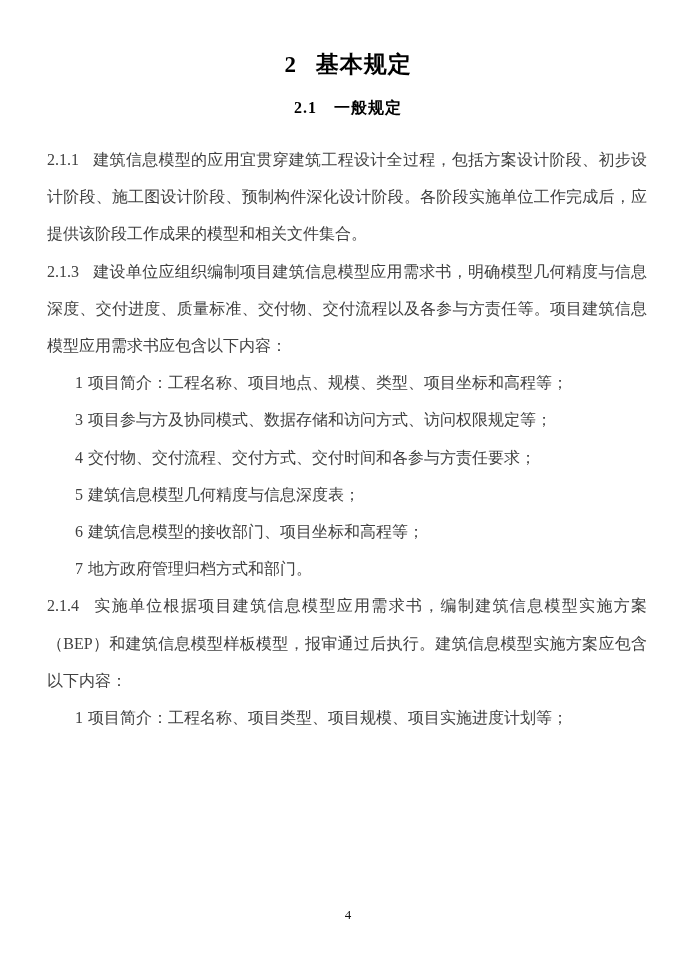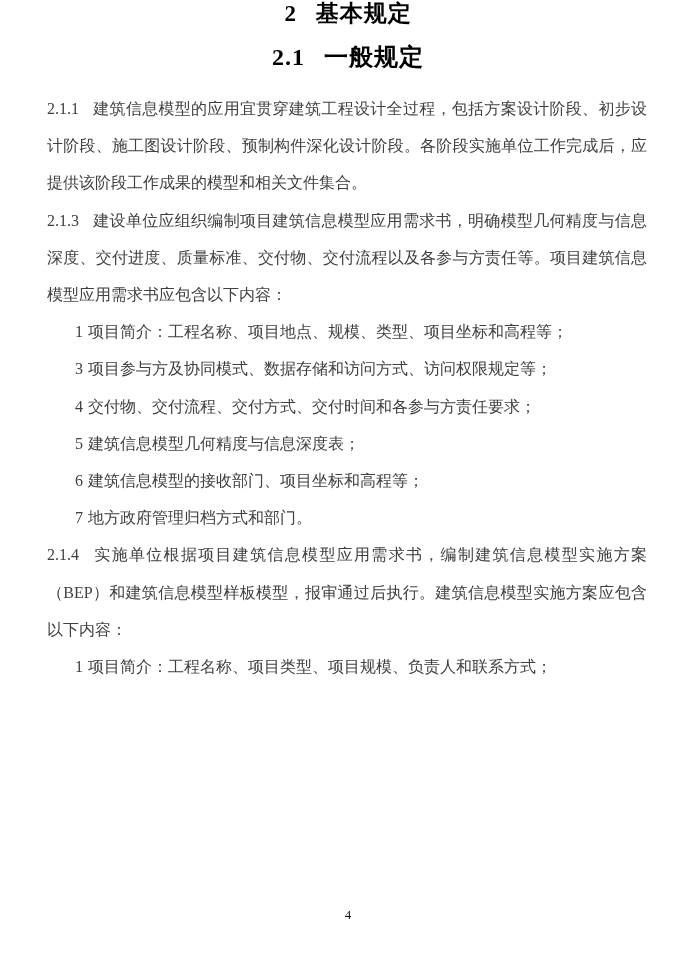--- a/index.html
+++ b/index.html
@@ -12,41 +12,42 @@
   }
   .page {
     position: relative;
     width: 696px;
     height: 954px;
     background: #ffffff;
     overflow: hidden;
   }
   .chapter-title {
     margin: 0;
+    padding-top: 51px;
     text-align: center;
     font-size: 23px;
     line-height: 27px;
     font-weight: bold;
     color: #000000;
   }
   .chapter-title .cn-num,
   .section-title .cn-num {
     font-family: "Liberation Serif", serif;
     margin-right: 13px;
     letter-spacing: 1px;
   }
   .chapter-title .cn-name,
   .section-title .cn-name {
     font-family: "Liberation Sans", sans-serif;
     letter-spacing: 1px;
   }
   .section-title {
     margin: 18px 0 0 0;
     text-align: center;
-    font-size: 24px;
+    font-size: 16px;
     line-height: 24px;
     font-weight: bold;
     color: #000000;
   }
   .doc-body {
     margin: 21px 49px 0 47px;
     width: 600px;
     font-size: 16px;
     line-height: 37.2px;
     text-align: justify;
@@ -99,18 +100,18 @@
   <div class="doc-body">
       <p class="clause"><span class="num">2.1.1</span><span>建筑信息模型的应用宜贯穿建筑工程设计全过程，包括方案设计阶段、初步设计阶段、施工图设计阶段、预制构件深化设计阶段。各阶段实施单位工作完成后，应提供该阶段工作成果的模型和相关文件集合。</span></p>
       <p class="clause"><span class="num">2.1.3</span><span>建设单位应组织编制项目建筑信息模型应用需求书，明确模型几何精度与信息深度、交付进度、质量标准、交付物、交付流程以及各参与方责任等。项目建筑信息模型应用需求书应包含以下内容：</span></p>
       <p class="item"><span class="num">1</span><span>项目简介：工程名称、项目地点、规模、类型、项目坐标和高程等；</span></p>
       <p class="item"><span class="num">3</span><span>项目参与方及协同模式、数据存储和访问方式、访问权限规定等；</span></p>
       <p class="item"><span class="num">4</span><span>交付物、交付流程、交付方式、交付时间和各参与方责任要求；</span></p>
       <p class="item"><span class="num">5</span><span>建筑信息模型几何精度与信息深度表；</span></p>
       <p class="item"><span class="num">6</span><span>建筑信息模型的接收部门、项目坐标和高程等；</span></p>
       <p class="item"><span class="num">7</span><span>地方政府管理归档方式和部门。</span></p>
       <p class="clause"><span class="num">2.1.4</span><span>实施单位根据项目建筑信息模型应用需求书，编制建筑信息模型实施方案（BEP）和建筑信息模型样板模型，报审通过后执行。建筑信息模型实施方案应包含以下内容：</span></p>
-      <p class="item"><span class="num">1</span><span>项目简介：工程名称、项目类型、项目规模、负责人和联系方式；</span></p>
+      <p class="item"><span class="num">1</span><span>项目简介：工程名称、项目类型、项目规模、项目实施进度计划等；</span></p>
     </div>
 
   <div class="page-number">4</div>
 
 </div>
 
 </body></html>

